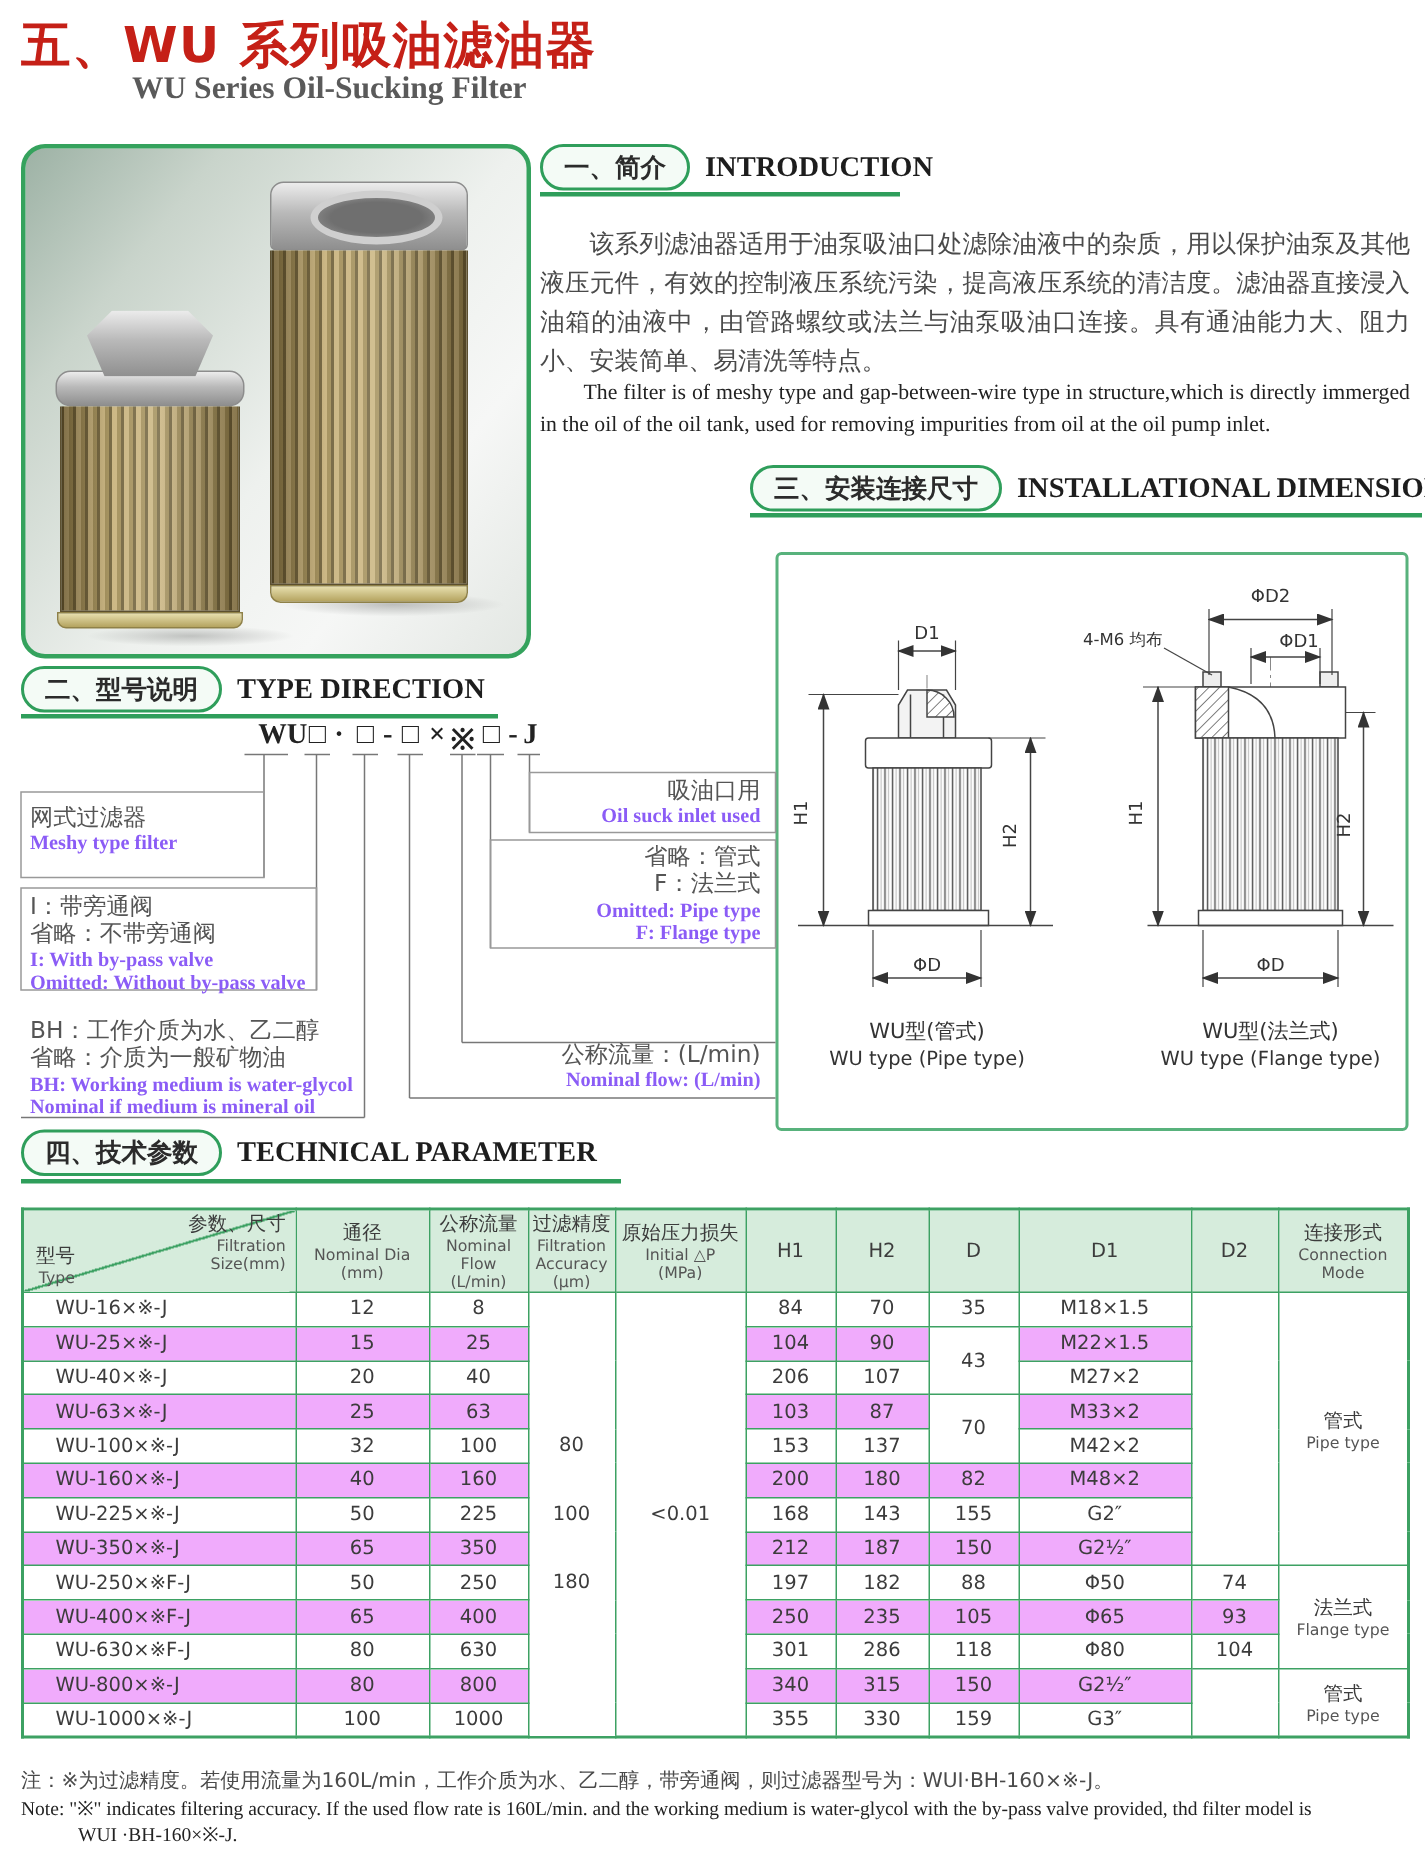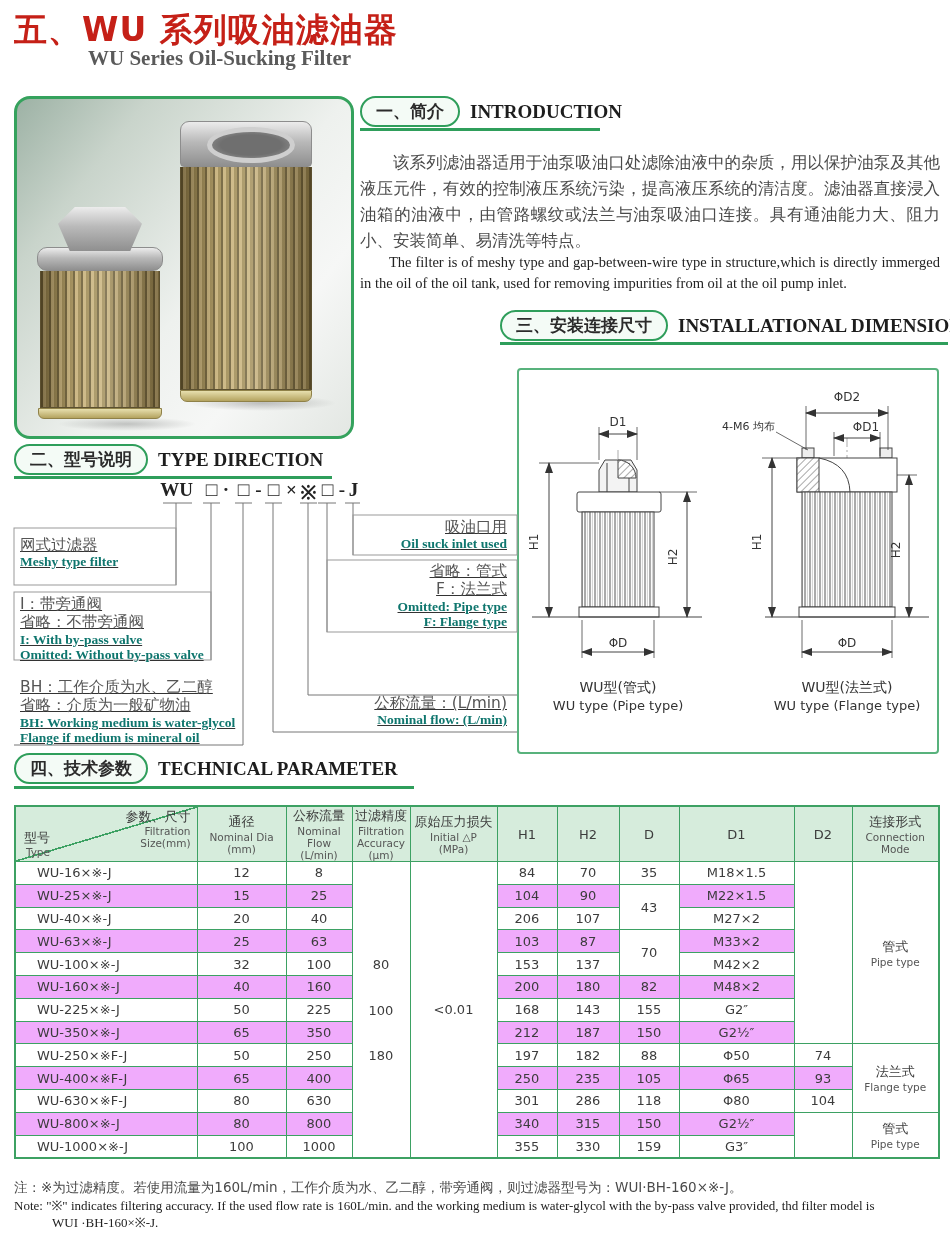--- a/index.html
+++ b/index.html
@@ -21,23 +21,23 @@
   .p-en{font-size:14.5px;line-height:21px;color:#222;text-align:justify;text-indent:2em;
         font-family:"Liberation Serif",serif;}
   
   #photo{left:14px;top:96px;width:334px;height:337px;border:3px solid #35a25d;border-radius:16px;
          background:linear-gradient(128deg,#9db2a5 0%,#c9d4cb 22%,#eef1ee 55%,#f6f7f6 75%,#e3e7e3 100%);
          overflow:hidden;}
   .pleats{background:repeating-linear-gradient(90deg,#6f6038 0 2px,#c8b27b 2px 5px,#a08c55 5px 8px);}
   .shade{position:absolute;inset:0;background:linear-gradient(90deg,rgba(40,30,10,.45),rgba(255,255,255,.08) 28%,rgba(255,255,255,.18) 55%,rgba(40,30,10,.4));}
   .metal{background:linear-gradient(180deg,#ececec,#b9b9b9 45%,#8f8f8f);}
   
-  .lab{line-height:1.18;text-decoration:underline;}
+  .lab{line-height:1.18;}
   .lab .zh{font-size:15.5px;color:#555;}
-  .lab .en{font-size:13.5px;color:#0f766e;font-family:"Liberation Serif",serif;font-weight:bold;}
+  .lab .en{font-size:13.5px;color:#8b5cf6;font-family:"Liberation Serif",serif;font-weight:bold;}
   .r-lab{text-align:right;}
   .code-part{position:absolute;top:0;text-align:center;font-family:"Liberation Serif",serif;
              font-size:19px;font-weight:600;color:#222;}
   
   #draw-box{left:517px;top:368px;width:418px;height:382px;border:2px solid #58b27c;border-radius:4px;background:#fff;}
   table{border-collapse:collapse;table-layout:fixed;}
   th,td{border:1px solid #3da163;font-size:13px;color:#3c3c3c;text-align:center;
         padding:0;overflow:hidden;}
   thead th{background:#d6ecdc;font-weight:normal;}
   .hz{font-size:13px;} .he{font-size:10.5px;color:#555;}
@@ -192,21 +192,21 @@
     </svg>
   </div>
 
   <div class="abs sec-hdr" style="left:14px;top:444px;">
     <span class="badge">二、型号说明</span>
     <span class="sec-en">TYPE DIRECTION</span>
   </div>
   <div class="underline" style="left:14px;top:476px;width:318px;"></div>
 
   <div class="abs" style="left:160px;top:479px;width:220px;height:24px;">
-    <span class="code-part" style="left:0;width:33px;">WU</span>
+    <span class="code-part" style="left:12px;width:33px;">WU</span>
     <span class="code-part" style="left:43px;width:17px;">□</span>
     <span class="code-part" style="left:62px;width:8px;">·</span>
     <span class="code-part" style="left:75px;width:17px;">□</span>
     <span class="code-part" style="left:94px;width:9px;">-</span>
     <span class="code-part" style="left:105px;width:17px;">□</span>
     <span class="code-part" style="left:124px;width:15px;">×</span>
     <span class="code-part" style="left:140px;width:17px;">※</span>
     <span class="code-part" style="left:159px;width:17px;">□</span>
     <span class="code-part" style="left:178px;width:8px;">-</span>
     <span class="code-part" style="left:188px;width:11px;">J</span>
@@ -245,21 +245,21 @@
   <div class="abs lab" style="left:20px;top:595px;">
     <div class="zh">I：带旁通阀</div>
     <div class="zh">省略：不带旁通阀</div>
     <div class="en">I: With by-pass valve</div>
     <div class="en">Omitted: Without by-pass valve</div>
   </div>
   <div class="abs lab" style="left:20px;top:678px;">
     <div class="zh">BH：工作介质为水、乙二醇</div>
     <div class="zh">省略：介质为一般矿物油</div>
     <div class="en">BH: Working medium is water-glycol</div>
-    <div class="en">Flange if medium is mineral oil</div>
+    <div class="en">Nominal if medium is mineral oil</div>
   </div>
 
   <div class="abs lab r-lab" style="left:217px;top:518px;width:290px;">
     <div class="zh">吸油口用</div>
     <div class="en">Oil suck inlet used</div>
   </div>
   <div class="abs lab r-lab" style="left:217px;top:562px;width:290px;">
     <div class="zh">省略：管式</div>
     <div class="zh">F：法兰式</div>
     <div class="en">Omitted: Pipe type</div>

